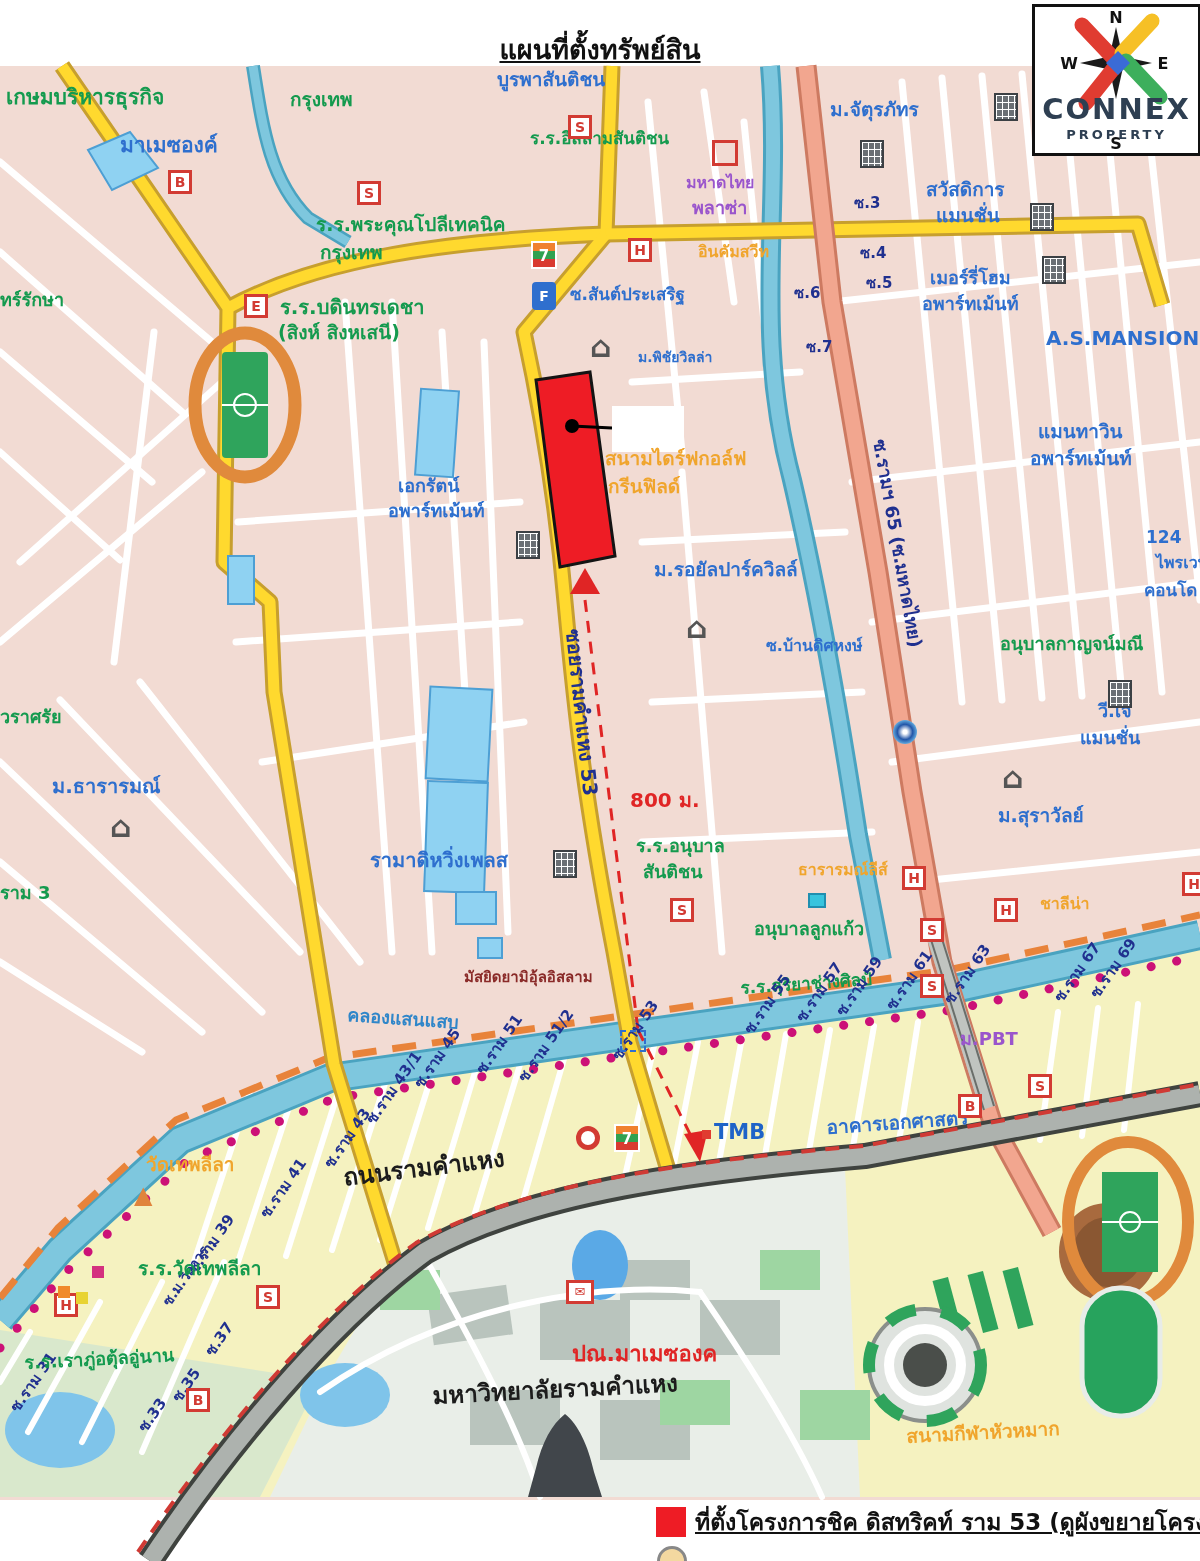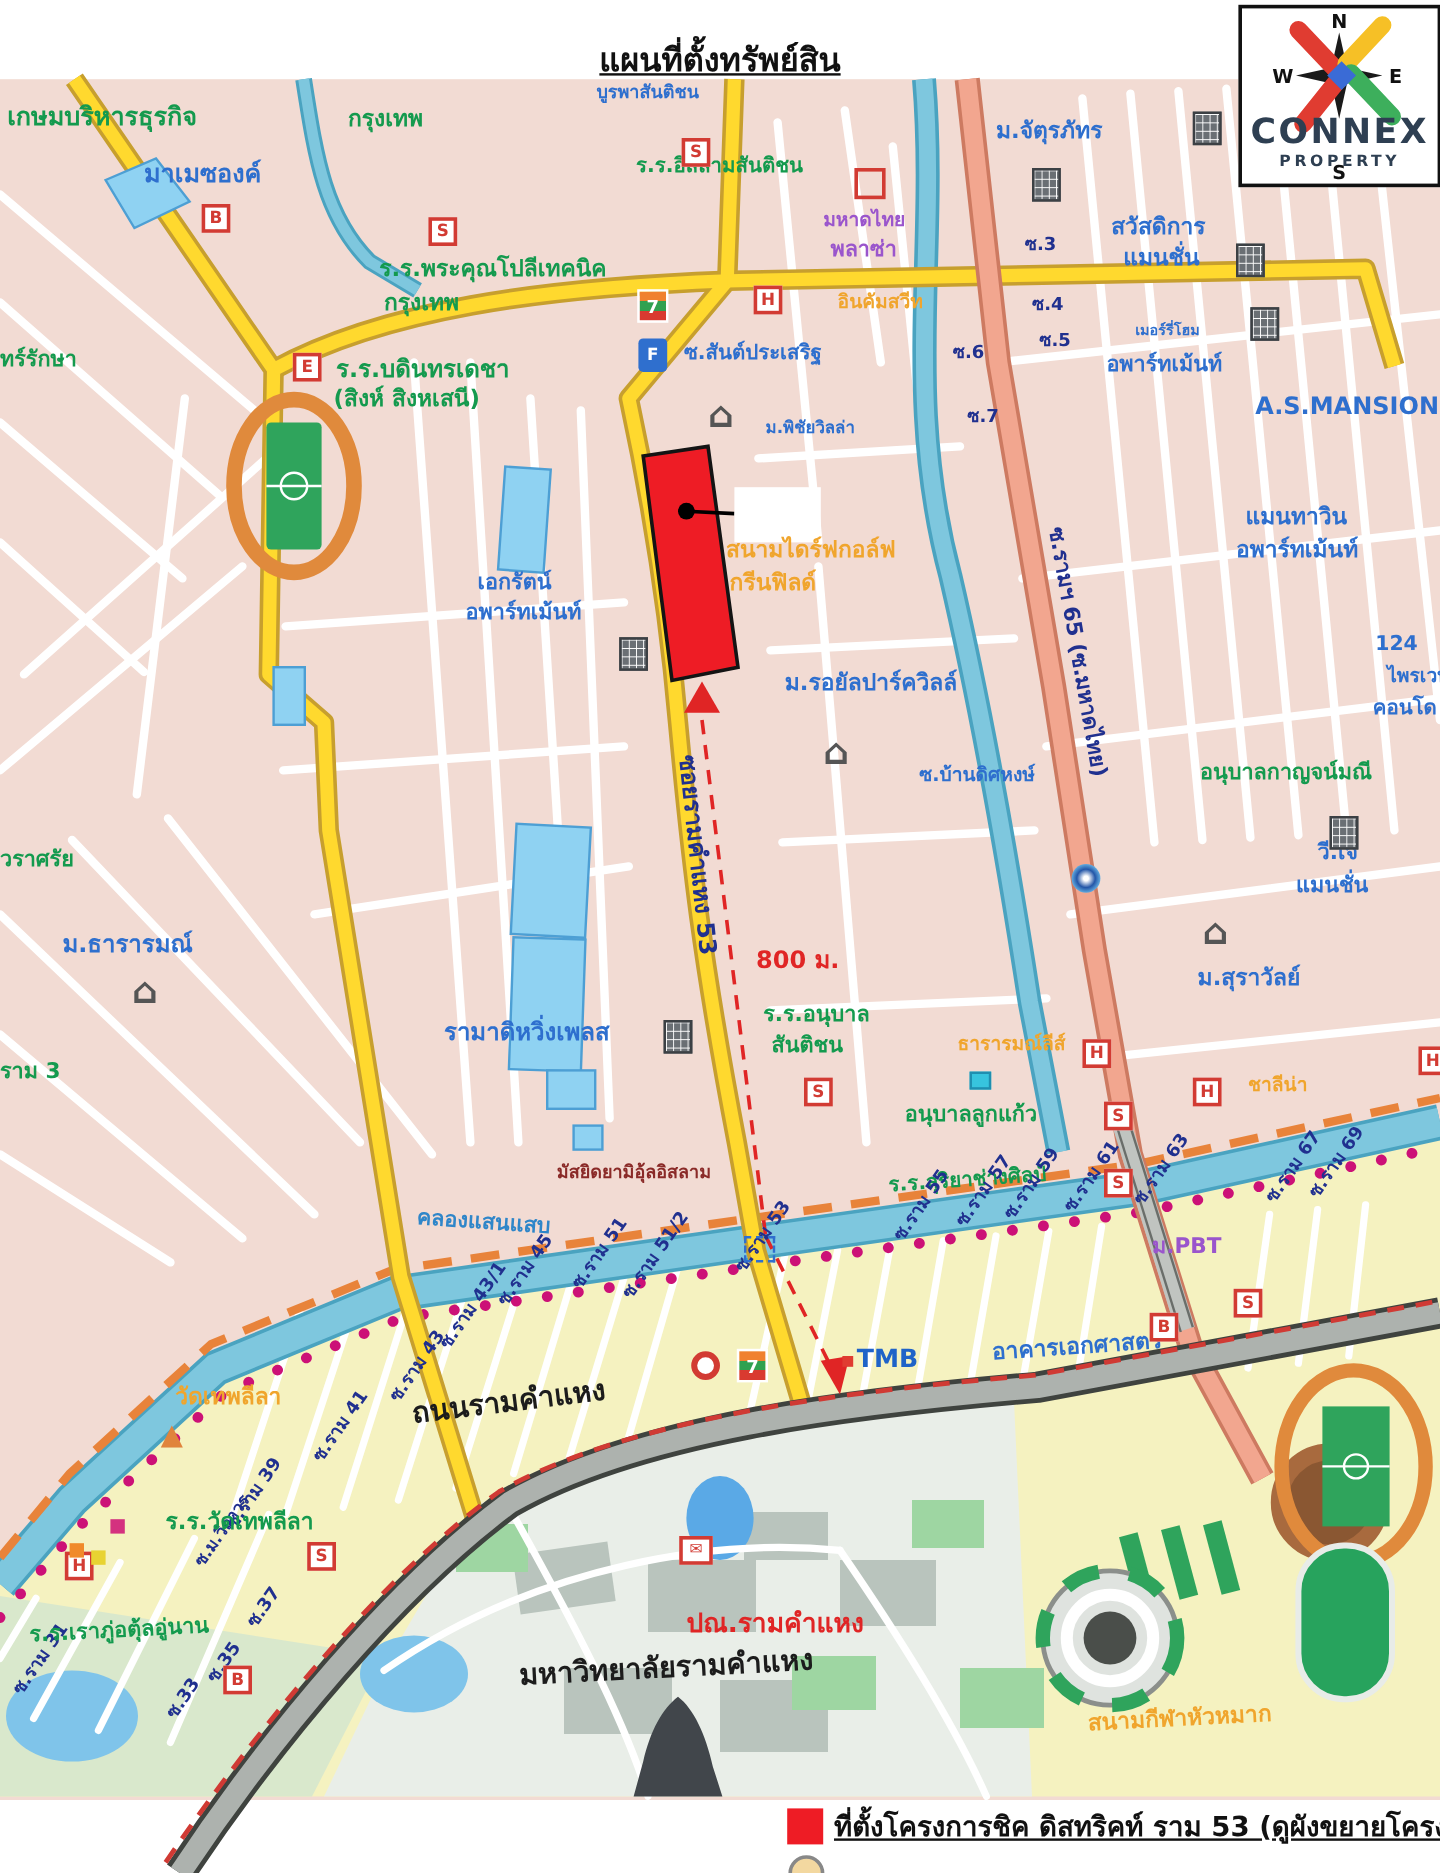--- a/index.html
+++ b/index.html
@@ -223,32 +223,32 @@
       <polygon points="585,568 570,594 600,594" fill="#e02525"></polygon>
       <path d="M585,600 L638,1030" stroke="#e02525" stroke-width="3" stroke-dasharray="12 9" fill="none"></path>
       <path d="M638,1030 L694,1142" stroke="#e02525" stroke-width="3" stroke-dasharray="12 9" fill="none"></path>
       <polygon points="700,1162 684,1134 708,1130" fill="#e02525"></polygon>
     </g>
   </svg>
   <div id="labels-layer">
       <div class="maplabel c-g" style="left: 6px; top: 86px; font-size: 21px;">เกษมบริหารธุรกิจ</div>
       <div class="maplabel c-g" style="left: 290px; top: 90px; font-size: 19px;">กรุงเทพ</div>
       <div class="maplabel c-b" style="left: 120px; top: 134px; font-size: 21px;">มาเมซองค์</div>
-      <div class="maplabel c-b" style="left: 497px; top: 70px; font-size: 15px;">บูรพาสันติชน</div>
+      <div class="maplabel c-b" style="left: 497px; top: 70px; font-size: 19px;">บูรพาสันติชน</div>
       <div class="maplabel c-g" style="left: 530px; top: 130px; font-size: 17px;">ร.ร.อิสลามสันติชน</div>
       <div class="maplabel c-p" style="left: 686px; top: 175px; font-size: 16px;">มหาดไทย</div>
       <div class="maplabel c-p" style="left: 692px; top: 199px; font-size: 18px;">พลาซ่า</div>
       <div class="maplabel c-g" style="left: 316px; top: 215px; font-size: 19px;">ร.ร.พระคุณโปลีเทคนิค</div>
       <div class="maplabel c-g" style="left: 320px; top: 243px; font-size: 19px;">กรุงเทพ</div>
       <div class="maplabel c-o" style="left: 698px; top: 244px; font-size: 16px;">อินคัมสวีท</div>
       <div class="maplabel c-b" style="left: 570px; top: 286px; font-size: 17px;">ซ.สันต์ประเสริฐ</div>
       <div class="maplabel c-b" style="left: 830px; top: 100px; font-size: 19px;">ม.จัตุรภัทร</div>
       <div class="maplabel c-b" style="left: 926px; top: 180px; font-size: 19px;">สวัสดิการ</div>
       <div class="maplabel c-b" style="left: 936px; top: 206px; font-size: 19px;">แมนชั่น</div>
-      <div class="maplabel c-b" style="left: 930px; top: 269px; font-size: 12px; margin-left: 16px;">เมอร์รี่โฮม</div>
+      <div class="maplabel c-b" style="left: 930px; top: 269px; font-size: 18px;">เมอร์รี่โฮม</div>
       <div class="maplabel c-b" style="left: 922px; top: 295px; font-size: 18px;">อพาร์ทเม้นท์</div>
       <div class="maplabel c-b" style="left: 1046px; top: 328px; font-size: 20px;">A.S.MANSION</div>
       <div class="maplabel c-n" style="left: 854px; top: 196px; font-size: 15px;">ซ.3</div>
       <div class="maplabel c-n" style="left: 860px; top: 246px; font-size: 15px;">ซ.4</div>
       <div class="maplabel c-n" style="left: 866px; top: 276px; font-size: 15px;">ซ.5</div>
       <div class="maplabel c-n" style="left: 794px; top: 286px; font-size: 15px;">ซ.6</div>
       <div class="maplabel c-n" style="left: 806px; top: 340px; font-size: 15px;">ซ.7</div>
       <div class="maplabel c-g" style="left: 280px; top: 297px; font-size: 20px;">ร.ร.บดินทรเดชา</div>
       <div class="maplabel c-g" style="left: 278px; top: 323px; font-size: 19px;">(สิงห์ สิงหเสนี)</div>
       <div class="maplabel c-g" style="left: 0px; top: 291px; font-size: 18px;">ทร์รักษา</div>
@@ -302,21 +302,21 @@
       <div class="maplabel c-n" style="left: 834px; top: 1010px; font-size: 15px; transform: rotate(-55deg);">ซ.ราม 59</div>
       <div class="maplabel c-n" style="left: 884px; top: 1004px; font-size: 15px; transform: rotate(-55deg);">ซ.ราม 61</div>
       <div class="maplabel c-n" style="left: 942px; top: 998px; font-size: 15px; transform: rotate(-55deg);">ซ.ราม 63</div>
       <div class="maplabel c-n" style="left: 1052px; top: 996px; font-size: 15px; transform: rotate(-55deg);">ซ.ราม 67</div>
       <div class="maplabel c-n" style="left: 1088px; top: 992px; font-size: 15px; transform: rotate(-55deg);">ซ.ราม 69</div>
       <div class="maplabel c-p" style="left: 960px; top: 1030px; font-size: 18px;">ม.PBT</div>
       <div class="maplabel c-b" style="left: 826px; top: 1118px; font-size: 19px; transform: rotate(-4deg);">อาคารเอกศาสตร์</div>
       <div class="maplabel c-o" style="left: 146px; top: 1155px; font-size: 19px;">วัดเทพลีลา</div>
       <div class="maplabel c-g" style="left: 138px; top: 1259px; font-size: 19px;">ร.ร.วัดเทพลีลา</div>
       <div class="maplabel c-g" style="left: 24px; top: 1354px; font-size: 18px; transform: rotate(-3deg);">ร.ร.เราภู่อตุ้ลอู่นาน</div>
-      <div class="maplabel c-r" style="left: 572px; top: 1342px; font-size: 22px;">ปณ.รามคำแหง</div>
+      <div class="maplabel c-r" style="left: 572px; top: 1342px; font-size: 22px;">ปณ.มาเมซองค</div>
       <div class="maplabel c-d" style="left: 432px; top: 1384px; font-size: 24px; transform: rotate(-3deg);">มหาวิทยาลัยรามคำแหง</div>
       <div class="maplabel c-o" style="left: 906px; top: 1427px; font-size: 19px; transform: rotate(-3deg);">สนามกีฬาหัวหมาก</div>
     </div>
   <div id="icons-layer">
       <div class="icon icon-lb" style="left: 568px; top: 115px;">S</div>
       <div class="icon icon-lb" style="left: 357px; top: 181px;">S</div>
       <div class="icon icon-lb" style="left: 168px; top: 170px;">B</div>
       <div class="icon icon-lb" style="left: 244px; top: 294px;">E</div>
       <div class="icon icon-lb" style="left: 628px; top: 238px;">H</div>
       <div class="icon icon-lb" style="left: 1086px; top: 128px;">H</div>

